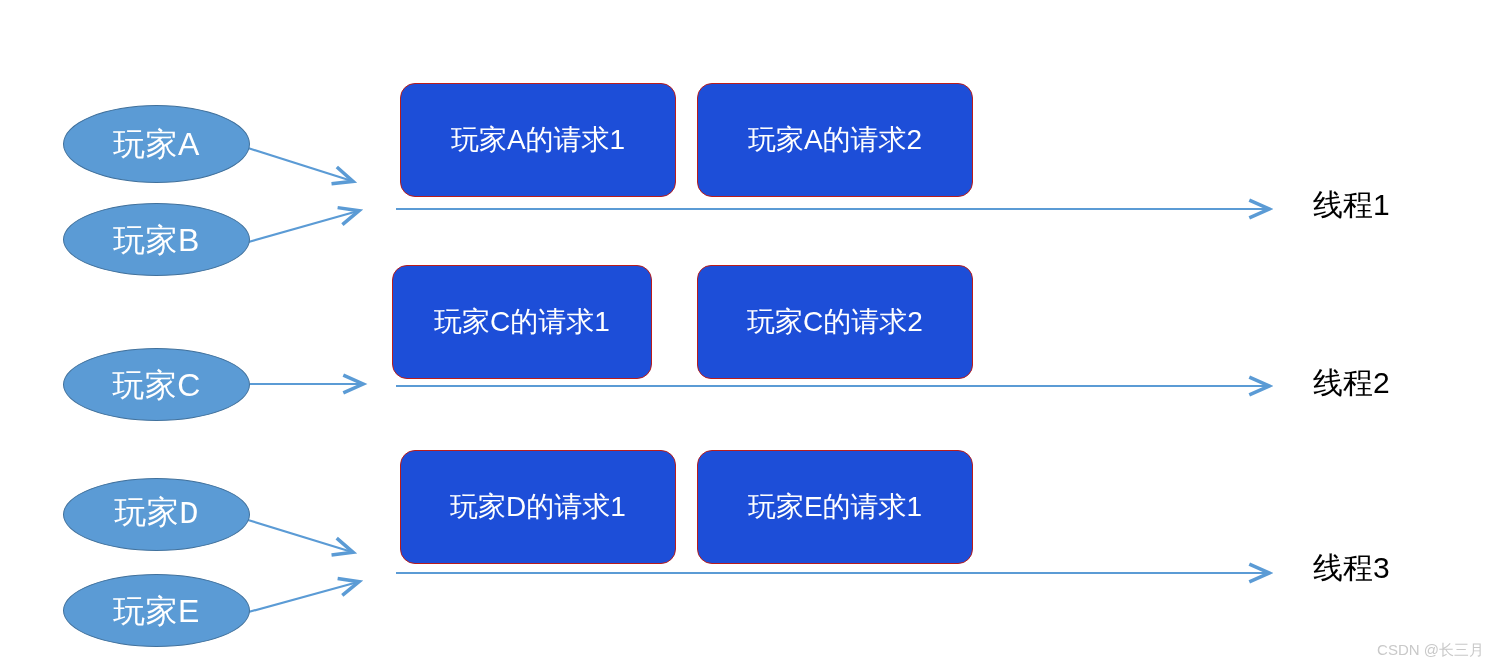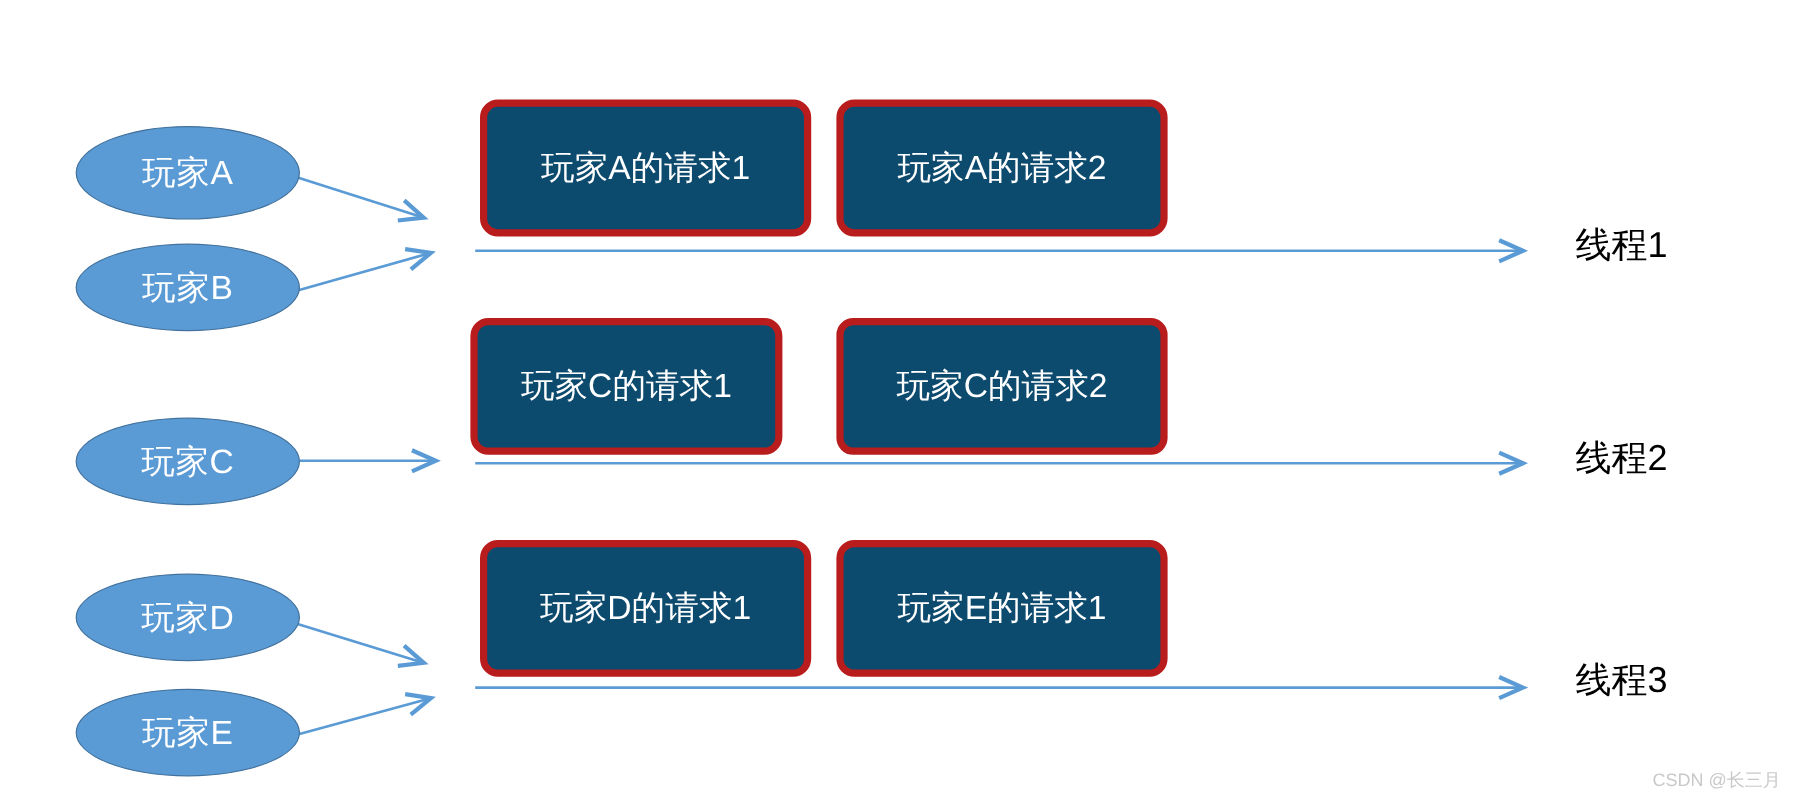--- a/index.html
+++ b/index.html
@@ -22,34 +22,34 @@
     display: flex;
     align-items: center;
     justify-content: center;
     background: #5B9BD5;
     border: 1px solid #41719C;
     border-radius: 50%;
     box-sizing: border-box;
   }
   .player-label {
     color: #ffffff;
-    font-size: 28px;
+    font-size: 32px;
     line-height: 1;
     letter-spacing: 0.5px;
     white-space: nowrap;
   }
 
   
   .task-box {
     position: absolute;
     display: flex;
     align-items: center;
     justify-content: center;
-    background: #0c4a6e;
-    border: 6px solid #b91c1c;
+    background: #1d4ed8;
+    border: 1px solid #b91c1c;
     border-radius: 15px;
     box-sizing: border-box;
   }
   .task-label {
     color: #ffffff;
     font-size: 28px;
     line-height: 1;
     white-space: nowrap;
   }
 
@@ -117,21 +117,21 @@
   </div>
 
   <div class="player-node" style="left:63px; top:203px; width:187px; height:73px;">
     <span class="player-label">玩家B</span>
   </div>
 
   <div class="player-node" style="left:63px; top:348px; width:187px; height:73px;">
     <span class="player-label">玩家C</span>
   </div>
 
-  <div class="player-node" style="left:63px; top:478px; width:187px; height:73px;">
+  <div class="player-node" style="left:63px; top:478px; width:187px; height:73px;font-family:Liberation Mono, monospace;">
     <span class="player-label">玩家D</span>
   </div>
 
   <div class="player-node" style="left:63px; top:574px; width:187px; height:73px;">
     <span class="player-label">玩家E</span>
   </div>
 
   <div class="task-box" style="left:400px; top:83px; width:276px; height:114px;">
     <span class="task-label">玩家A的请求1</span>
   </div>

